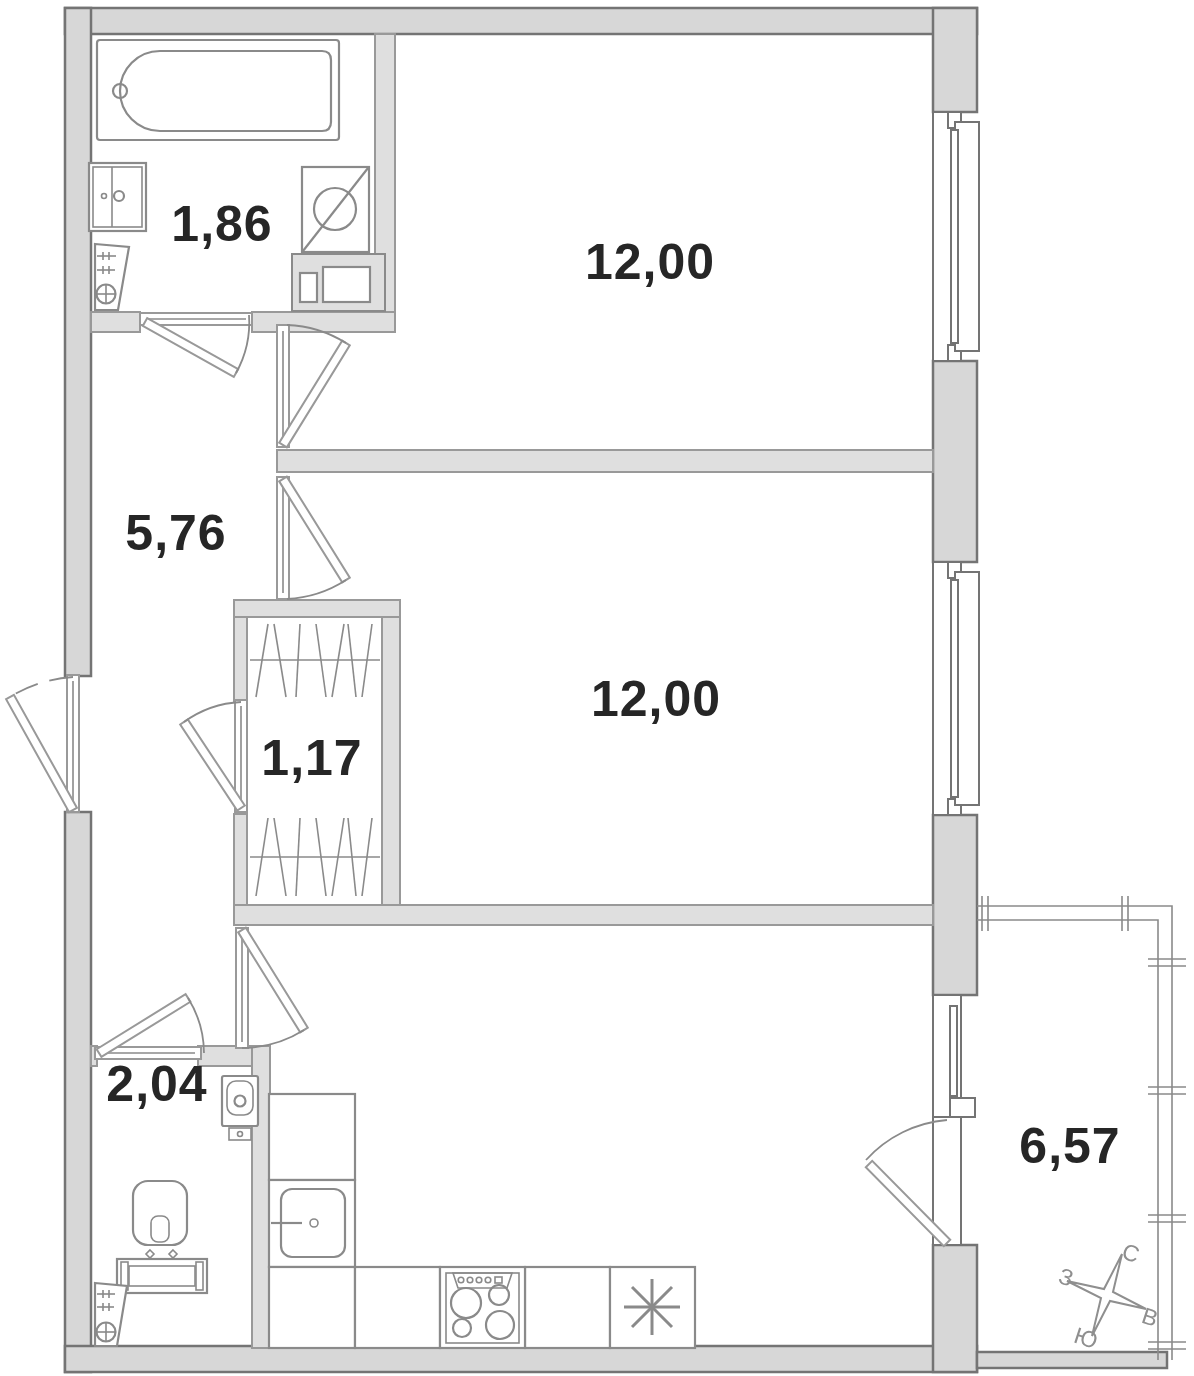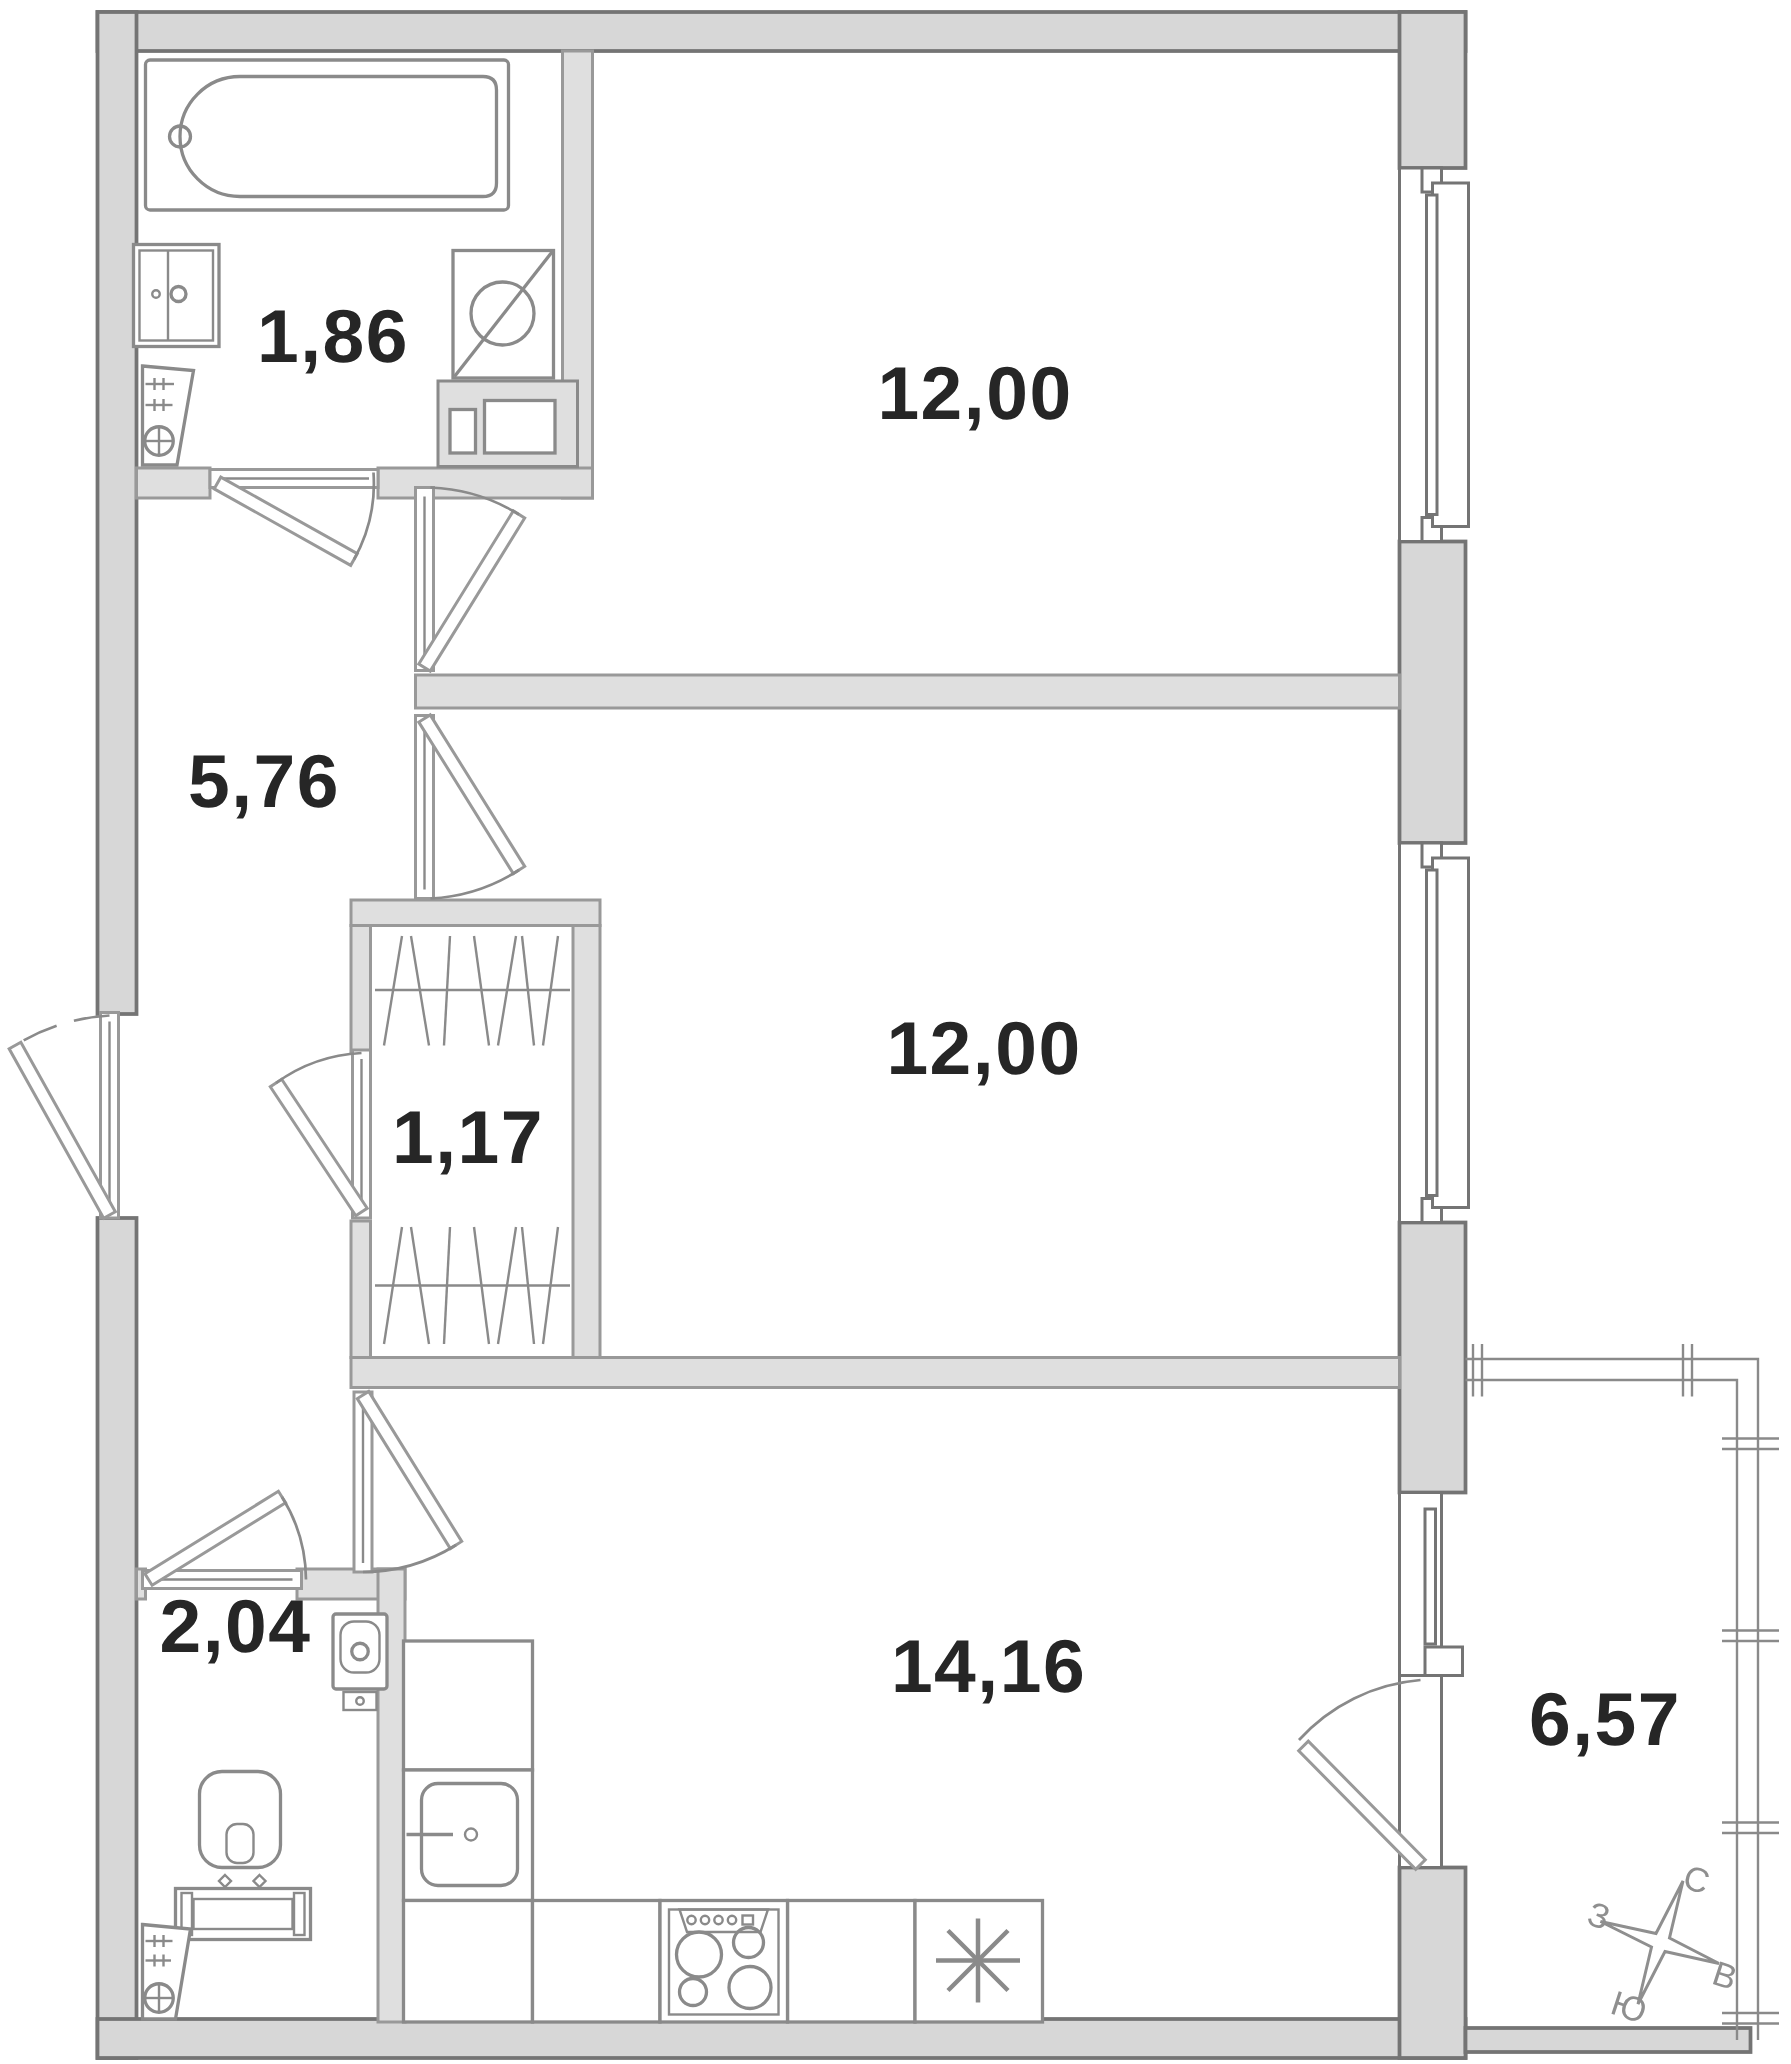--- a/index.html
+++ b/index.html
@@ -269,19 +269,18 @@
     <polygon fill="#ffffff" stroke="var(--compass)" stroke-width="2" points="1122,1254 1113,1292 1146,1309 1110,1301 1092,1336 1101,1298 1067,1281 1104,1289"></polygon>
     <text class="compass-letter" x="1131" y="1261" text-anchor="middle" transform="rotate(18 1131 1253)">С</text>
     <text class="compass-letter" x="1066" y="1285" text-anchor="middle" transform="rotate(18 1066 1277)">З</text>
     <text class="compass-letter" x="1150" y="1325" text-anchor="middle" transform="rotate(18 1150 1317)">В</text>
     <text class="compass-letter" x="1086" y="1346" text-anchor="middle" transform="rotate(18 1086 1338)">Ю</text>
   </g>
 </svg>
 
   <div class="label" style="left:222px;top:224px">1,86</div>
   <div class="label" style="left:650px;top:262px">12,00</div>
-  <div class="label" style="left:176px;top:521px">5,76</div>
+  <div class="label" style="left:176px;top:533px">5,76</div>
   <div class="label" style="left:312px;top:758px">1,17</div>
   <div class="label" style="left:656px;top:699px">12,00</div>
   <div class="label" style="left:157px;top:1084px">2,04</div>
-  <div class="label" style="left:659px;top:1111px">14,16</div>
   <div class="label" style="left:1070px;top:1146px">6,57</div>
 </div>
 
 </body></html>

